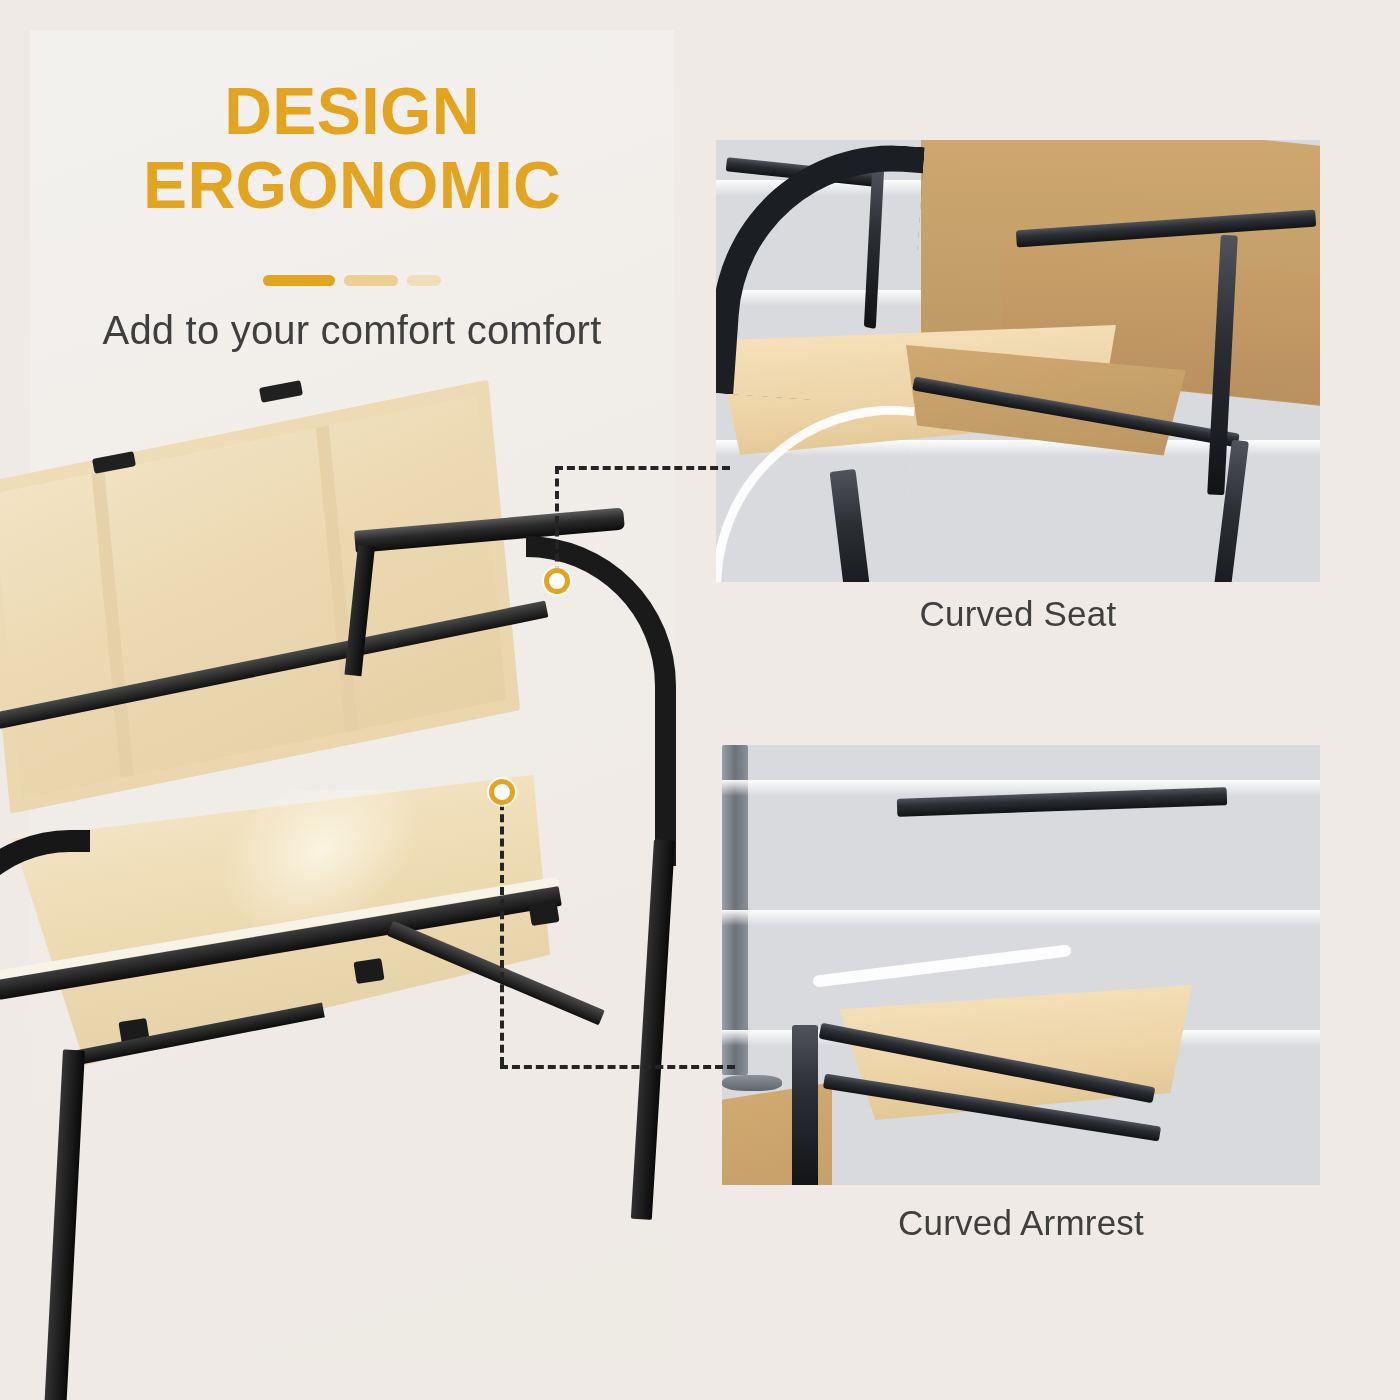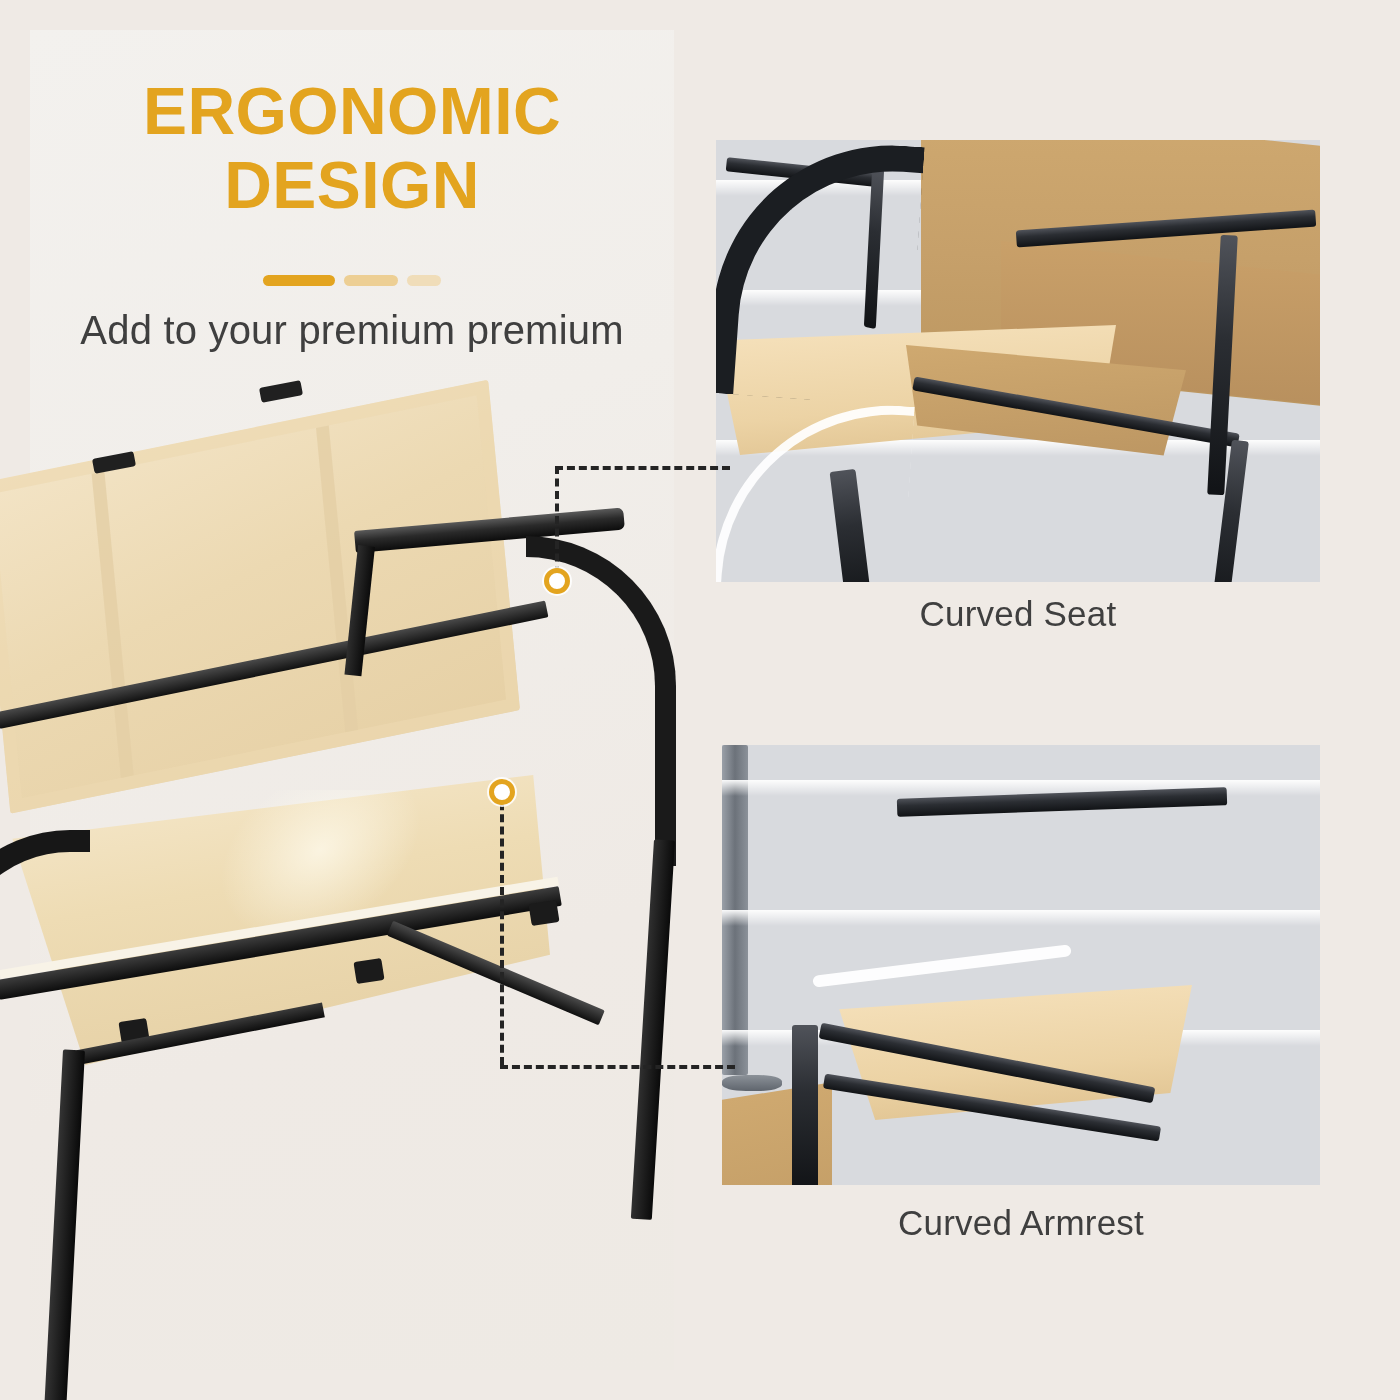--- a/index.html
+++ b/index.html
@@ -269,31 +269,31 @@
   }
   #cap-seat{ left:716px; top:594px; width:604px; }
   #cap-arm { left:722px; top:1203px; width:598px; }
 </style>
 </head>
 <body>
 
 <div id="hero-panel">
 
   <div id="headline">
+    <span class="ln">DESIGN</span>
     <span class="ln">ERGONOMIC</span>
-    <span class="ln">DESIGN</span>
   </div>
 
   <div id="divider">
     <i class="d1"></i>
     <i class="d2"></i>
     <i class="d3"></i>
   </div>
 
-  <div id="subhead">Add to your premium premium</div>
+  <div id="subhead">Add to your comfort comfort</div>
 
   <div id="bench-stage">
     <div class="sling" id="backrest"></div>
     <div class="rest-cap" id="cap-l"></div>
     <div class="rest-cap" id="cap-r"></div>
     <div id="back-rail"></div>
 
     <div class="sling" id="seat"></div>
     <div id="seat-glow"></div>
     <div id="seat-front-edge"></div>

